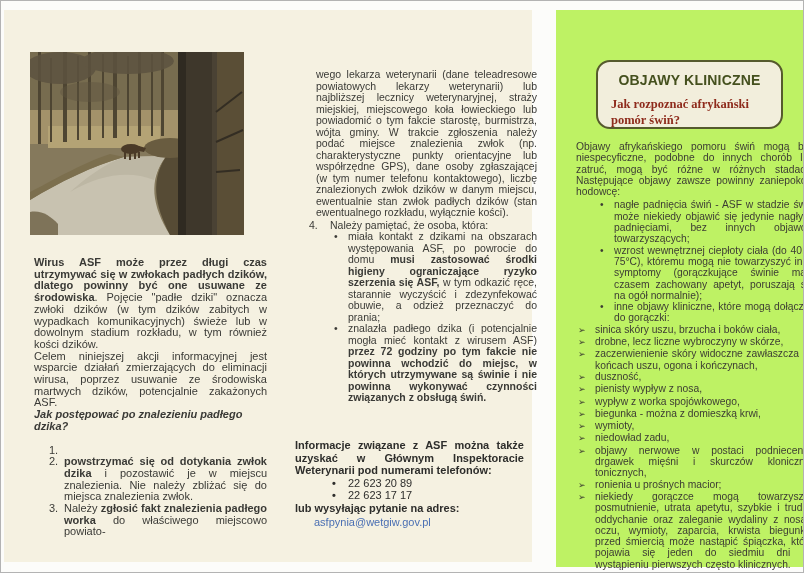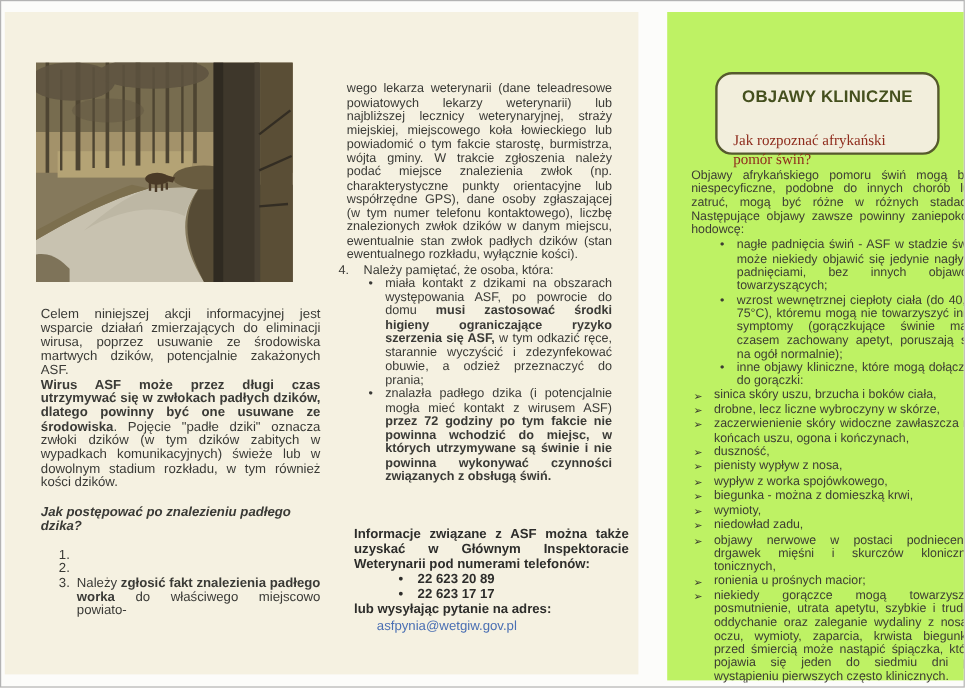--- a/index.html
+++ b/index.html
@@ -13,46 +13,46 @@
   .page-right { left: 555px; top: 9px; width: 264px; height: 557px; background: #bef264; }
 
   .photo { position: absolute; left: 26px; top: 42px; width: 214px; height: 183px; }
   .photo svg { display: block; width: 100%; height: 100%; }
 
   .just { text-align: justify; }
   .b { font-weight: bold; }
 
   .col1 { position: absolute; left: 30px; top: 247px; width: 233px;
           color: #3a3a36; font-size: 11px; line-height: 11.7px; }
-  .q { font-weight: bold; font-style: italic; margin-top: 13px; }
+  .q { font-weight: bold; font-style: italic; }
   .ol { margin-top: 12px; }
   .li { display: flex; align-items: flex-start; }
   .col1 .num { width: 15px; margin-left: 15px; flex: none; }
   .col1 .txt { flex: 1; }
 
-  .col2 { position: absolute; left: 277px; top: 59px; width: 229px;
+  .col2 { position: absolute; left: 304px; top: 59px; width: 229px;
           color: #3a3a36; font-size: 10.5px; line-height: 11.5px; }
   .col2 .cont { margin-left: 8px; }
   .li4 { margin-top: 1px; }
   .li4 .num { width: 21px; margin-left: 1px; flex: none; }
   .col2 .dot .mark { width: 14px; margin-left: 26px; flex: none; }
   .col2 .txt { flex: 1; }
 
   .contact { position: absolute; left: 291px; top: 429px; width: 229px;
              color: #2d2d2b; font-size: 11px; line-height: 12.6px; }
   .contact .phone .mark { width: 16px; margin-left: 37px; flex: none; font-weight: bold; }
-  .contact .phone .txt { font-weight: bold; text-align: center; }
+  .contact .phone .txt { font-weight: normal; text-align: center; }
   .email { display: inline-block; margin-left: 19px; margin-top: 1px;
            color: #4a6fb3; text-decoration: none; cursor: pointer; font-weight: normal; }
 
   .hbox { position: absolute; left: 40px; top: 50px; width: 187px; height: 69px;
           background: #f2eedc; border: 2px solid #565a2d; border-radius: 14px; }
   .htitle { margin-top: 10px; text-align: center; font-size: 14px; font-weight: bold;
             color: #45501e; letter-spacing: .2px; }
-  .hsub { margin: 21px 12px 0 13px; font-family: "Liberation Serif", serif; font-weight: normal;
+  .hsub { margin: 8px 12px 0 13px; font-family: "Liberation Serif", serif; font-weight: bold;
           font-size: 12.5px; line-height: 16px; color: #8e2b1c; }
 
   .rcontent { position: absolute; left: 20px; top: 131px; width: 238px;
               color: #3c3c33; font-size: 10.3px; line-height: 11.3px; }
   .rcontent .intro { margin-bottom: 2px; }
   .dotr .mark { width: 14px; margin-left: 24px; flex: none; }
   .arr .mark  { width: 17px; margin-left: 2px; flex: none; font-size: 9px; padding-top: 1px; color: #3c3c30; }
 </style>
 </head>
 <body>
@@ -105,29 +105,30 @@
           <rect x="94" y="100" width="2" height="7"></rect>
             <rect x="99" y="101" width="2" height="7"></rect>
           <rect x="104" y="101" width="2" height="6"></rect>
             <rect x="108" y="100" width="2" height="6"></rect>
         </g>
         <path d="M0,160 C12,158 20,164 28,172 L28,183 L0,183 Z" fill="#6b5f43" opacity="0.8"></path>
       </svg>
     </div>
 
     <div class="col1">
+      <p class="just"><span class="b">Wirus ASF może przez długi czas utrzymywać się w zwłokach padłych dzików, dlatego powinny być one usuwane ze środowiska</span><span>. Pojęcie "padłe dziki" oznacza zwłoki dzików (w tym dzików zabitych w wypadkach komunikacyjnych) świeże lub w dowolnym stadium rozkładu, w tym również kości dzików.</span></p>
       <p class="just">Celem niniejszej akcji informacyjnej jest wsparcie działań zmierzających do eliminacji wirusa, poprzez usuwanie ze środowiska martwych dzików, potencjalnie zakażonych ASF.</p>
-      <p class="just"><span class="b">Wirus ASF może przez długi czas utrzymywać się w zwłokach padłych dzików, dlatego powinny być one usuwane ze środowiska</span><span>. Pojęcie "padłe dziki" oznacza zwłoki dzików (w tym dzików zabitych w wypadkach komunikacyjnych) świeże lub w dowolnym stadium rozkładu, w tym również kości dzików.</span></p>
       <p class="q">Jak postępować po znalezieniu padłego dzika?</p>
       <div class="ol">
         <div class="li">
           <span class="num">1.</span>
         </div>
         <div class="li">
           <span class="num">2.</span>
+          <span class="txt just"><span class="b">powstrzymać się od dotykania zwłok dzika</span><span> i pozostawić je w miejscu znalezienia. Nie należy zbliżać się do miejsca znalezienia zwłok.</span></span>
         </div>
         <div class="li">
           <span class="num">3.</span>
           <span class="txt just"><span>Należy </span><span class="b">zgłosić fakt znalezienia padłego worka</span><span> do właściwego miejscowo powiato-</span></span>
         </div>
       </div>
     </div>
 
     <div class="col2">
       <p class="just cont">wego lekarza weterynarii (dane teleadresowe powiatowych lekarzy weterynarii) lub najbliższej lecznicy weterynaryjnej, straży miejskiej, miejscowego koła łowieckiego lub powiadomić o tym fakcie starostę, burmistrza, wójta gminy. W trakcie zgłoszenia należy podać miejsce znalezienia zwłok (np. charakterystyczne punkty orientacyjne lub współrzędne GPS), dane osoby zgłaszającej (w tym numer telefonu kontaktowego), liczbę znalezionych zwłok dzików w danym miejscu, ewentualnie stan zwłok padłych dzików (stan ewentualnego rozkładu, wyłącznie kości).</p>

